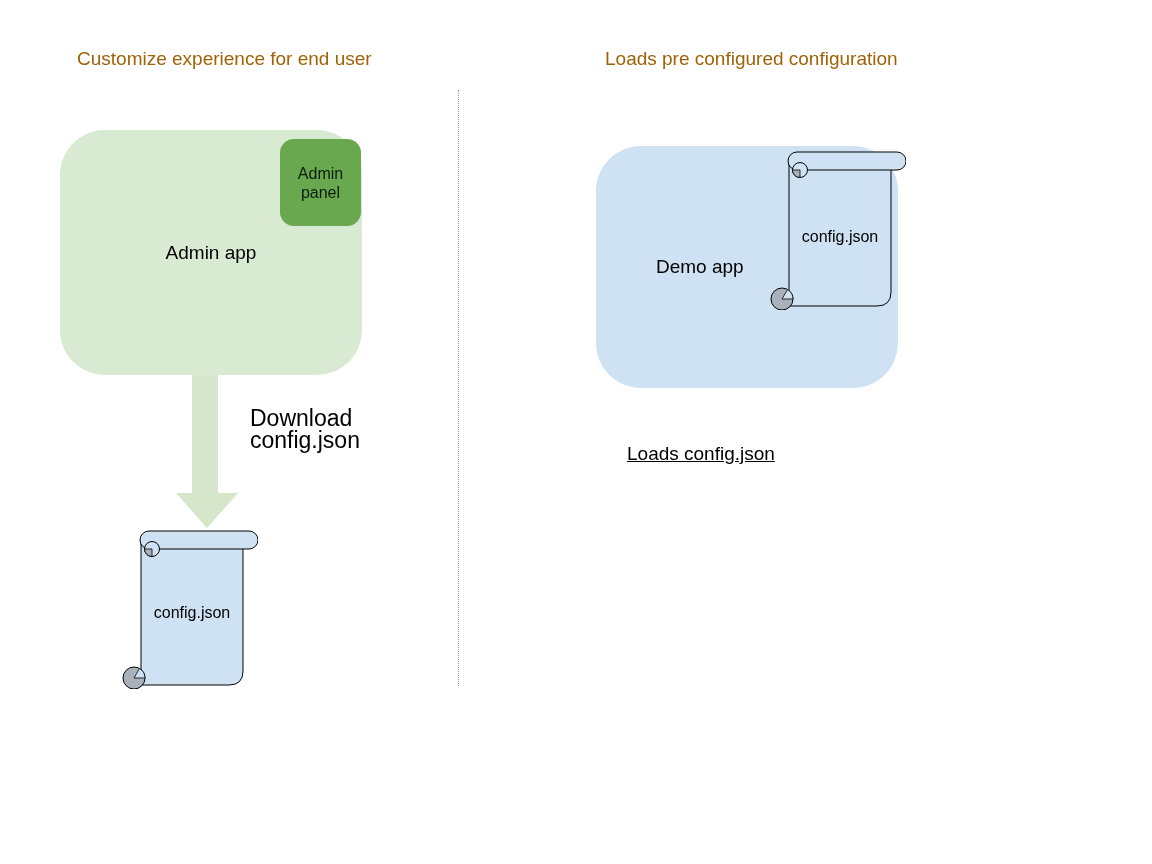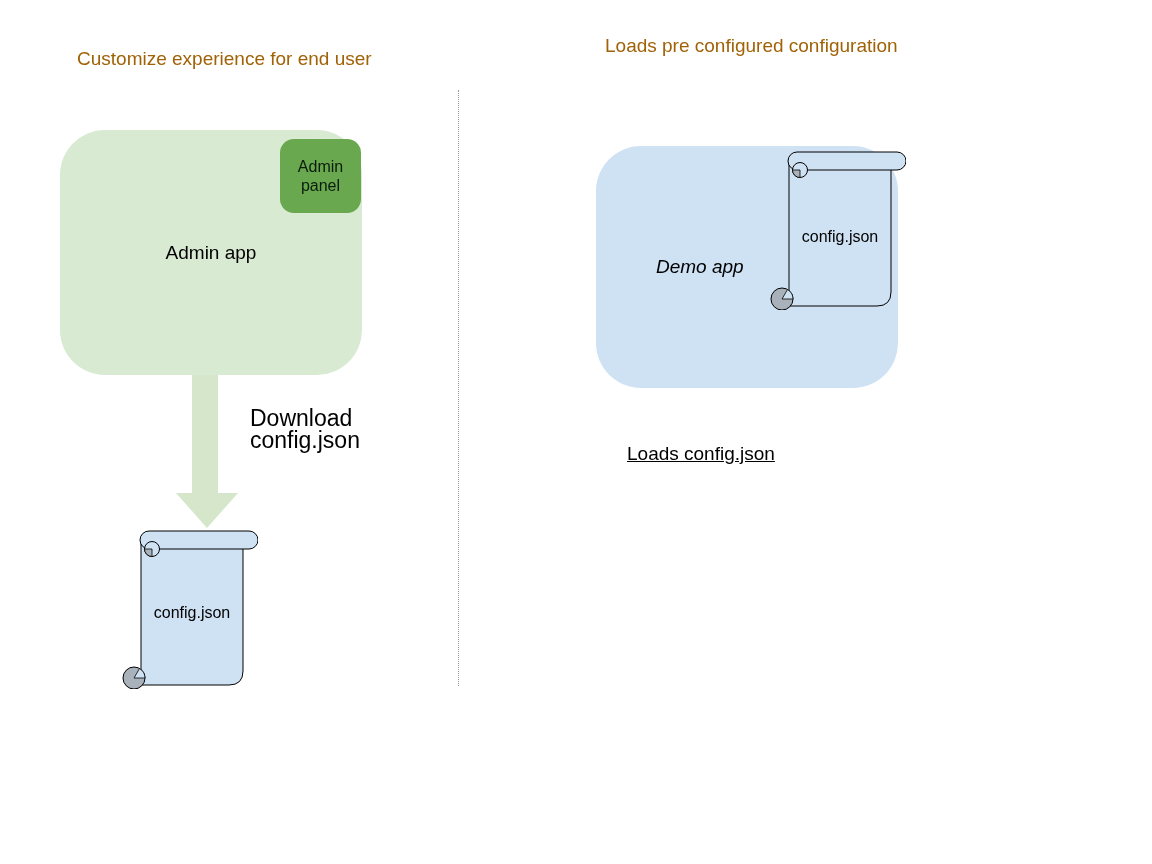--- a/index.html
+++ b/index.html
@@ -12,31 +12,31 @@
     overflow:hidden;
   }
   .canvas{position:absolute;left:0;top:0;width:1152px;height:864px;}
 
   .section-title{
     position:absolute;
     font-size:19px;line-height:23px;color:#a16207;
     white-space:nowrap;
   }
   .title-left{left:77px;top:47px;}
-  .title-right{left:605px;top:34px;}
+  .title-right{left:605px;top:47px;}
 
   .admin-app-box{
     position:absolute;left:60px;top:130px;width:302px;height:245px;
     background:#d9ead3;border-radius:45px;
     display:flex;align-items:center;justify-content:center;
   }
   .app-label{font-size:19px;color:#000;}
 
   .admin-panel-box{
-    position:absolute;left:220px;top:9px;width:81px;height:74px;
+    position:absolute;left:220px;top:9px;width:81px;height:87px;
     background:#6aa84f;border-radius:14px;
     display:flex;align-items:center;justify-content:center;text-align:center;
   }
   .admin-panel-box .panel-label{font-size:16px;line-height:19px;color:#0b1c0b;}
 
   .download-arrow-svg{position:absolute;left:176px;top:375px;}
 
   .download-label{
     position:absolute;left:250px;top:407px;
     font-size:23px;line-height:22px;white-space:pre-line;color:#000;
@@ -57,21 +57,21 @@
     position:absolute;left:458px;top:90px;height:596px;width:0;
     border-left:1px dotted #999999;
   }
 
   .demo-app-box{
     position:absolute;left:596px;top:146px;width:302px;height:242px;
     background:#cfe2f3;border-radius:45px;
   }
   .demo-app-label{
     position:absolute;left:60px;top:50%;transform:translateY(-50%);
-    font-size:19px;color:#000;white-space:nowrap;font-style:italic;
+    font-size:19px;color:#000;white-space:nowrap;
   }
 
   .caption{
     position:absolute;left:627px;top:443px;
     font-size:19px;color:#000;white-space:nowrap;text-decoration:underline;
   }
 </style>
 </head>
 <body>
 

